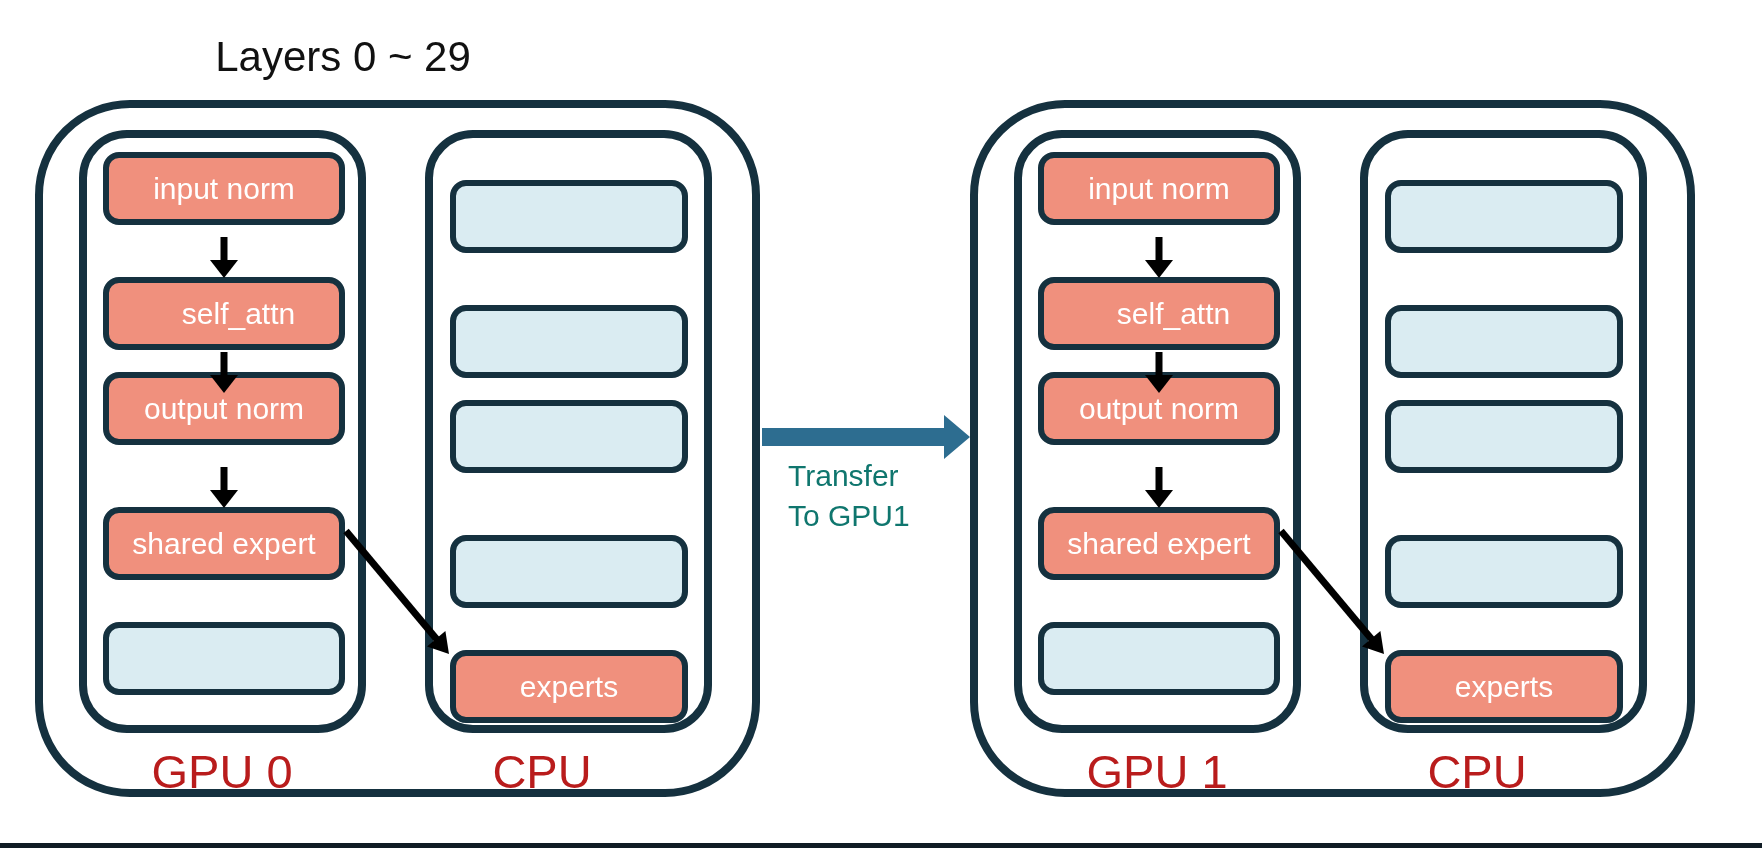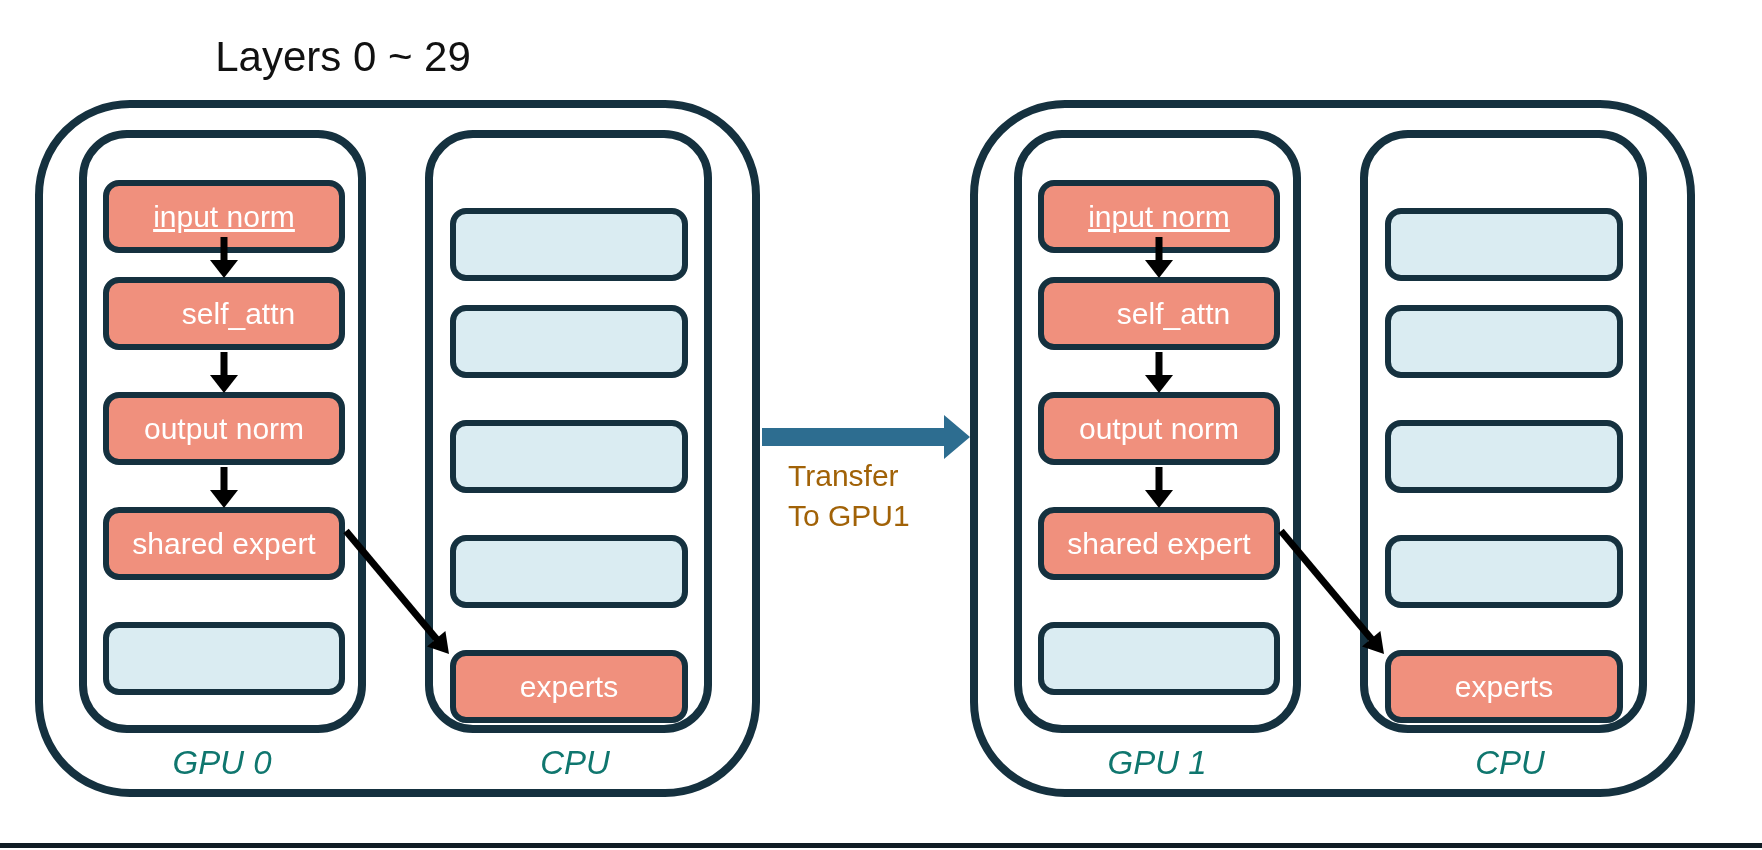--- a/index.html
+++ b/index.html
@@ -27,31 +27,31 @@
   .box {
     position:absolute; width:242px; height:73px; box-sizing:border-box;
     border:6px solid #15313f; border-radius:16px;
     display:flex; align-items:center; justify-content:center;
     font-size:30px; color:#ffffff; white-space:nowrap;
   }
   .salmon { background:#f0907d; }
   .blue   { background:#daecf2; }
   .gx { left:68px;  }
   .cx { left:415px; width:238px;margin-top:28px; }
-  .r1 { top:180px;text-decoration:underline; } .r2 { top:277px;padding-left:29px; } .r3 { top:392px; }
+  .r1 { top:152px; } .r2 { top:277px;padding-left:29px; } .r3 { top:372px; }
   .r4 { top:507px; } .r5 { top:622px; }
   .col-label {
     position:absolute; top:744px; transform:translateX(-50%);
-    font-size:33px; color:#0f766e; white-space:nowrap;font-style:italic;
+    font-size:47px; color:#b91c1c; white-space:nowrap;
   }
   .lab-gpu { left:187px; }
-  .lab-cpu { left:540px; }
+  .lab-cpu { left:507px; }
   .transfer-text {
     position:absolute; left:788px; top:456px;
-    font-size:30px; line-height:40px; color:#a16207; white-space:nowrap;
+    font-size:30px; line-height:40px; color:#0f766e; white-space:nowrap;
   }
   .arrow-layer { position:absolute; left:0; top:0; pointer-events:none; z-index:5; }
   .bottom-bar {
     position:absolute; left:0; top:843px; width:1762px; height:5px;
     background:#101c24;
   }
 </style>
 </head>
 <body>
 

